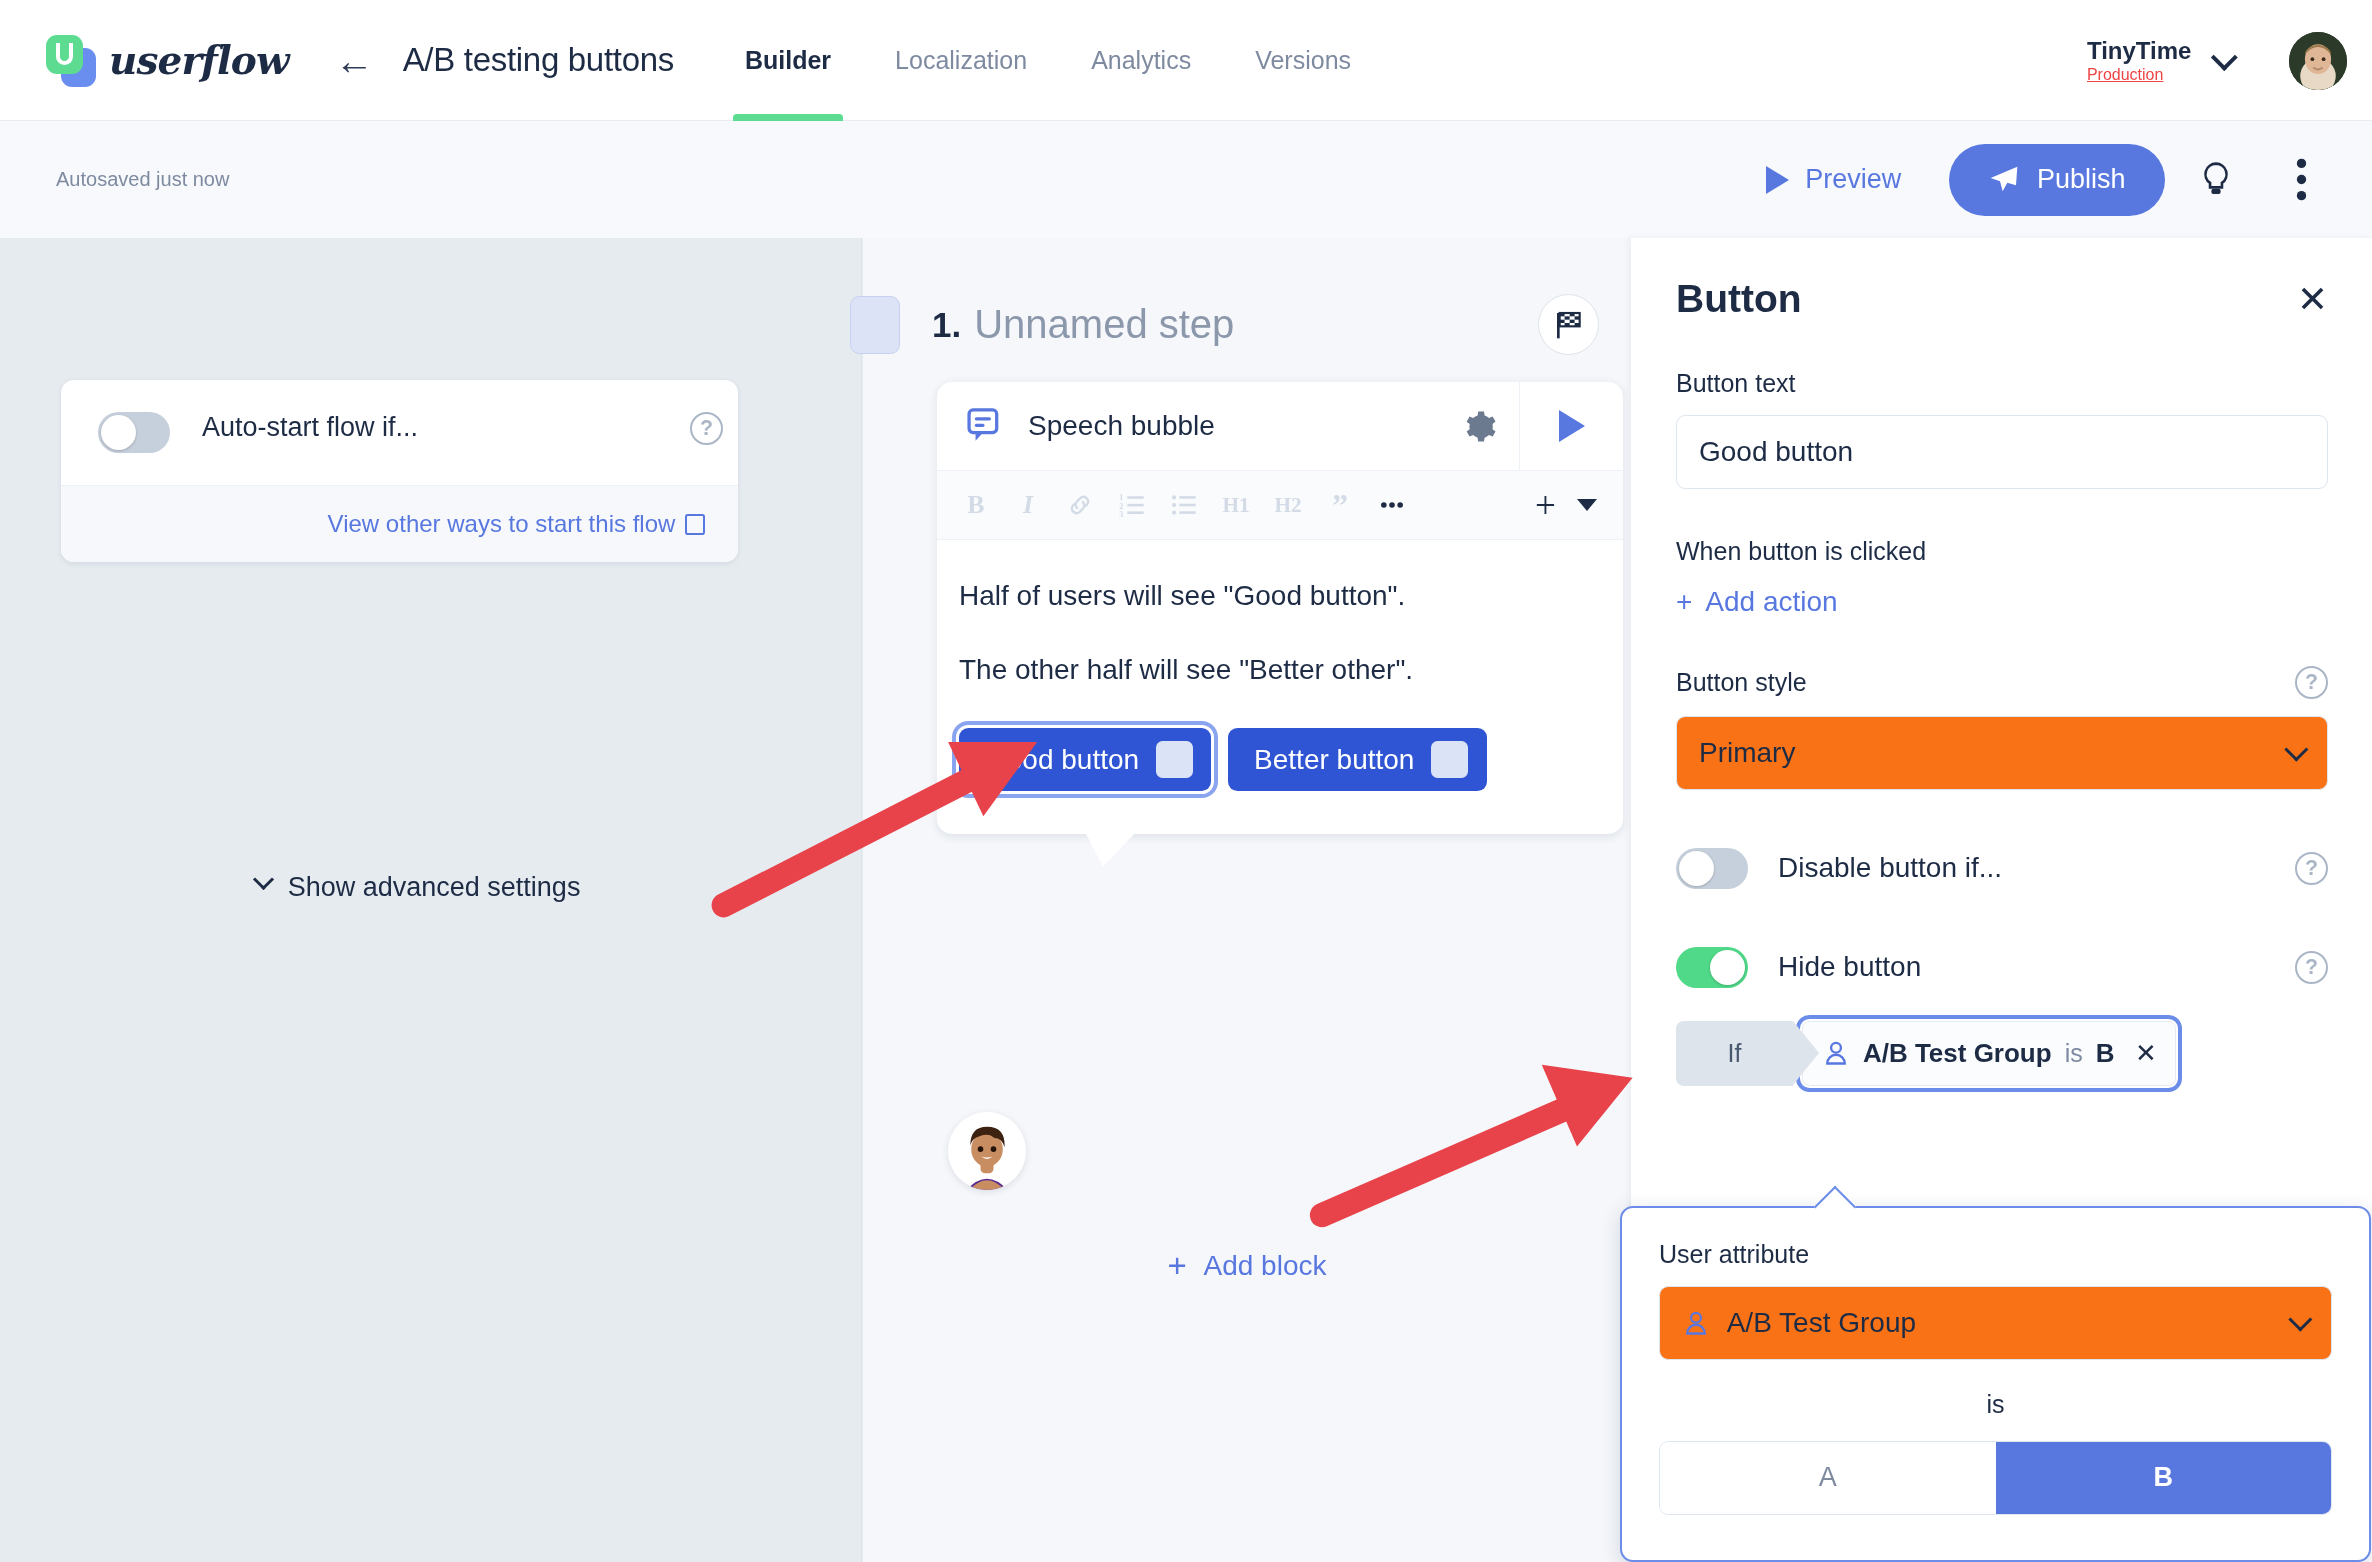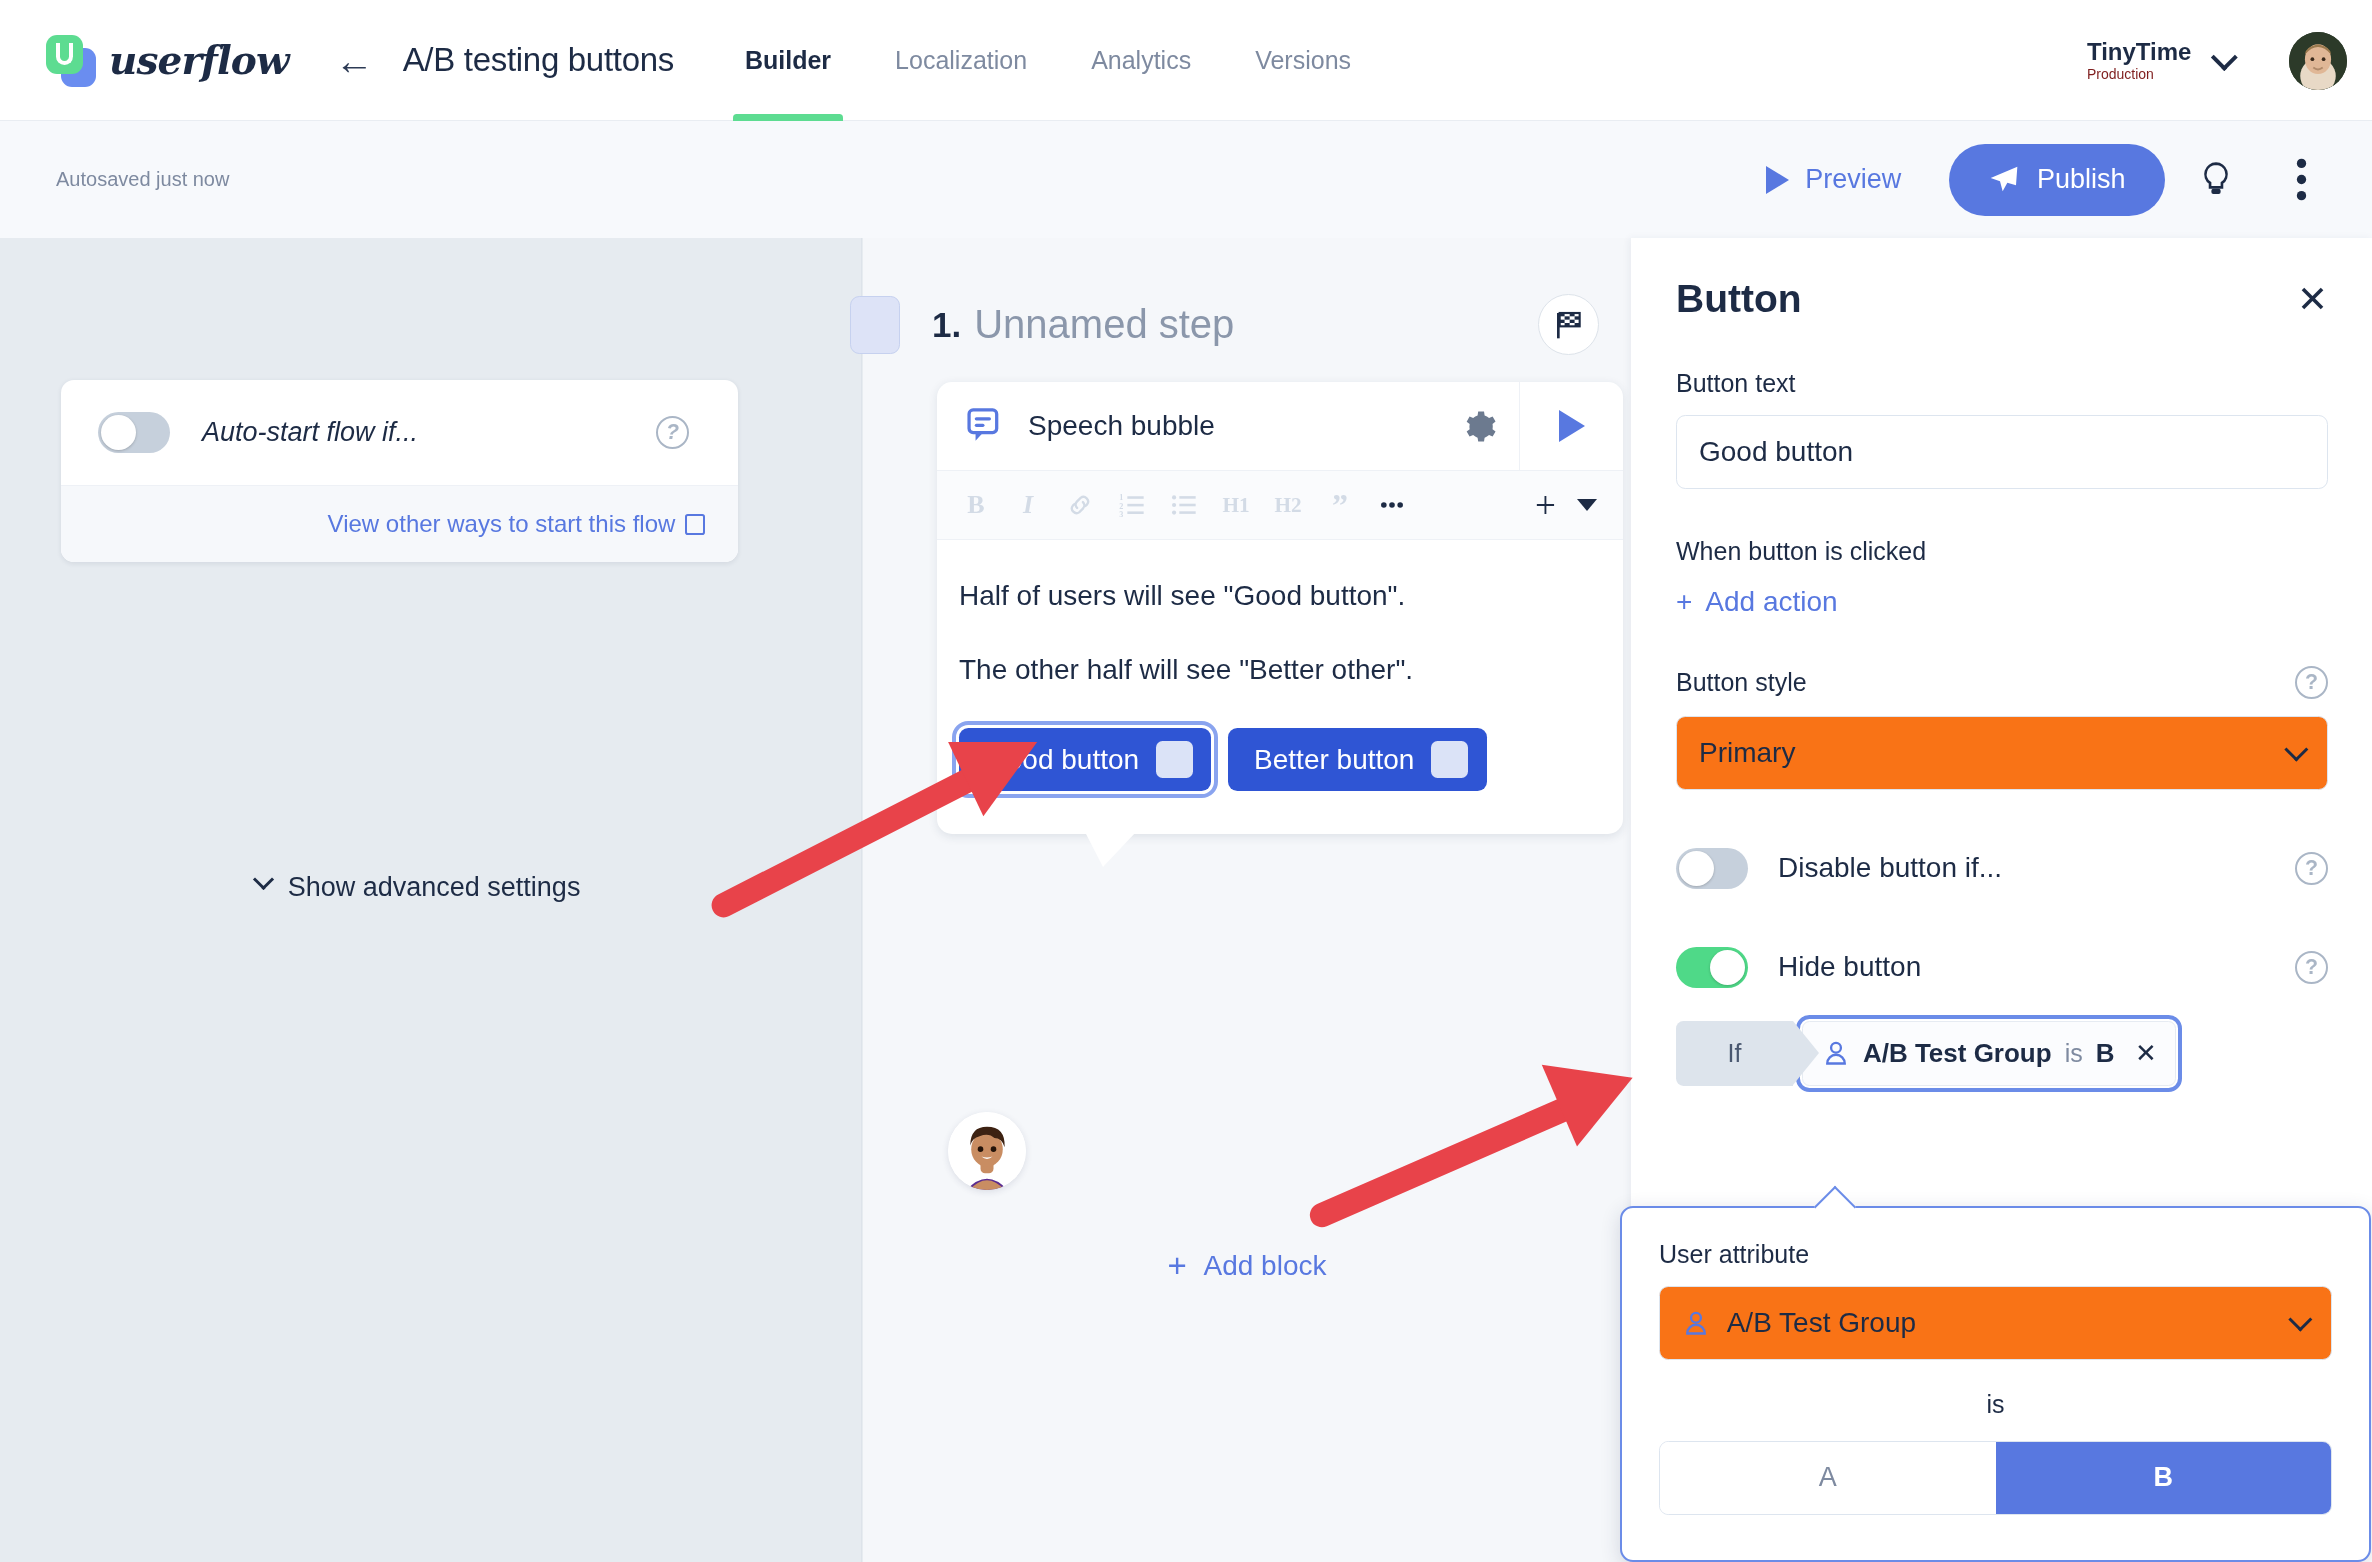--- a/index.html
+++ b/index.html
@@ -54,21 +54,21 @@
   .tab.active::after {
     content: ""; position: absolute; left: 20.4px; right: 20.4px; bottom: 0;
     height: 6.5px; background: #5ddc91; border-radius: 3.7px 3.7px 0 0;
   }
   .acct {
     position: absolute; right: 139px; top: 0; height: 121px;
     display: flex; align-items: center; gap: 24px; cursor: pointer;
   }
   .acct-text { text-align: left; }
   .acct-name { font-size: 24px; color: #1d2b45; font-weight: 700; line-height: 1.15; }
-  .acct-env { font-size: 14px; color: #7f1d1d; line-height: 1.2; }
+  .acct-env { font-size: 16px; color: #ef4444; line-height: 1.2; text-decoration: underline; }
   .chev-dn {
     width: 18.6px; height: 18.6px; border-right: 4.6px solid #1d2b45;
     border-bottom: 4.6px solid #1d2b45; transform: rotate(45deg); margin-bottom: 7.4px;
   }
   .avatar-img {
     position: absolute; right: 26px; top: 32px; width: 58px; height: 58px;
     border-radius: 50%; overflow: hidden; background: #2b3a2a; cursor: pointer;
   }
 
   
@@ -109,21 +109,21 @@
     position: absolute; left: 0; top: 0; width: 862px; height: 1324px;
     background: #e6ebf0; border-right: 0.9px solid #dde3ea;
   }
   .start-card {
     position: absolute; left: 61px; top: 142px; width: 677px;
     background: #fff; border-radius: 13px;
     box-shadow: 0 1.9px 5.6px rgba(30,45,80,.09);
     overflow: hidden;
   }
   .start-row {
-    display: flex; align-items: center; padding: 32px 49px 32px 37px; gap: 32px; font-style: italic;
+    display: flex; align-items: flex-start; padding: 32px 15px 32px 37px; gap: 32px;
   }
   .toggle {
     position: relative; width: 72px; height: 41px; border-radius: 20.4px;
     background: #c6d0dc; flex: none; cursor: pointer;
   }
   .toggle .knob {
     position: absolute; left: 2.8px; top: 2.8px; width: 35px; height: 35px;
     border-radius: 50%; background: #fff; box-shadow: 0 0.9px 2.8px rgba(0,0,0,.22);
   }
   .toggle.on { background: #4fd988; }

